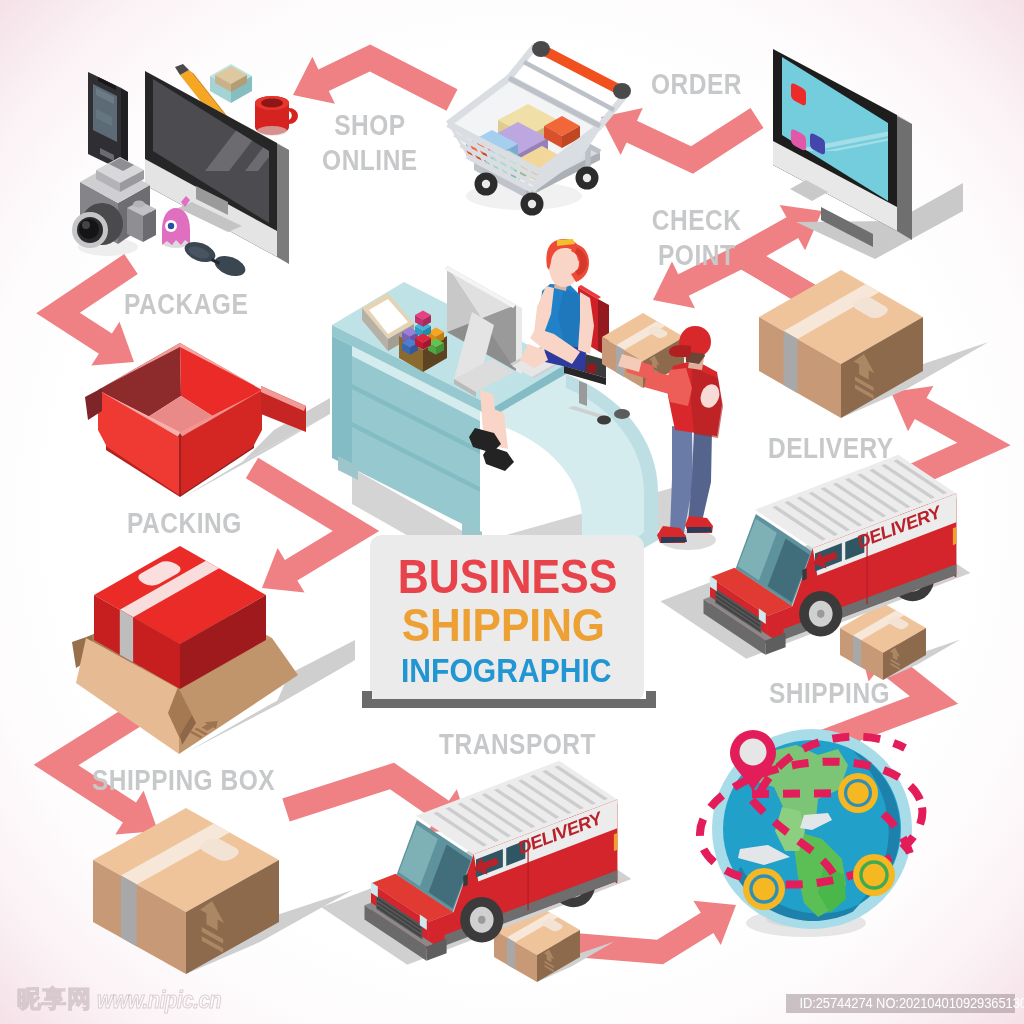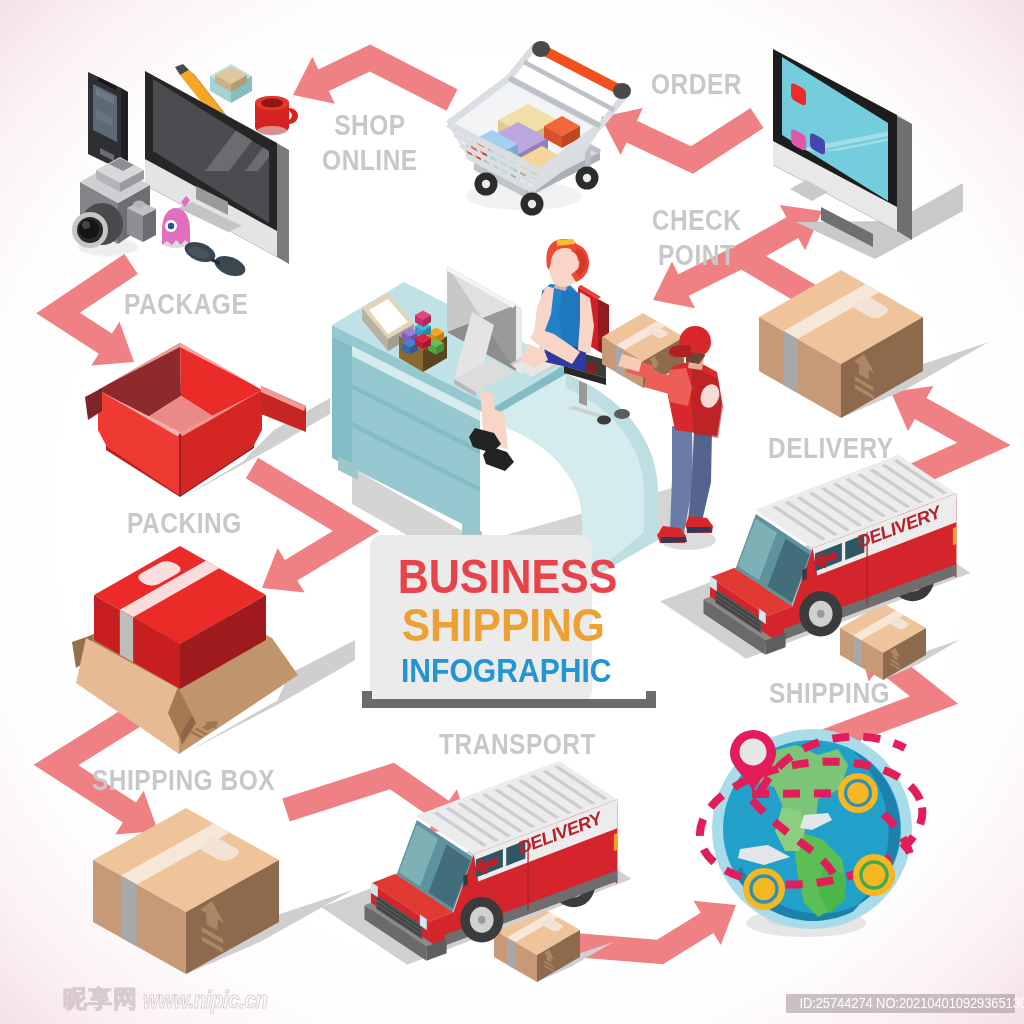--- a/index.html
+++ b/index.html
@@ -22,36 +22,36 @@
   .l-shop{left:315px;top:108px;text-align:center;width:130px;line-height:1.2;}
   .l-order{left:651px;top:69px;}
   .l-package{left:124px;top:289px;}
   .l-check{left:646px;top:203px;text-align:center;width:120px;line-height:1.2;}
   .l-delivery{left:768px;top:433px;}
   .l-packing{left:127px;top:508px;}
   .l-shipping{left:769px;top:678px;}
   .l-shipbox{left:92px;top:765px;}
   .l-transport{left:439px;top:729px;}
 
-  .title-card{position:absolute;left:370px;top:535px;width:222px;height:167px;
+  .title-card{position:absolute;left:370px;top:535px;width:274px;height:167px;
     background:#ebebeb;border-radius:12px;z-index:6;}
   .title-card > div{text-align:left;font-weight:bold;letter-spacing:0px;
     transform-origin:left top;}
   .t1{color:#e8424a;font-size:48px;line-height:48px;padding-top:18px;padding-left:31px;
       transform:scaleX(0.895);}
   .t2{color:#eda033;font-size:47px;line-height:48px;padding-left:35px;transform:scaleX(0.905);}
   .t3{color:#2196d3;font-size:34px;line-height:42px;padding-left:35px;transform:scaleX(0.885);}
   .card-stand{position:absolute;left:362px;top:699px;width:294px;height:9px;background:#6b6b6b;z-index:7;}
   .card-stand-l{position:absolute;left:362px;top:691px;width:10px;height:12px;background:#6b6b6b;z-index:7;}
   .card-stand-r{position:absolute;left:646px;top:691px;width:10px;height:12px;background:#6b6b6b;z-index:7;}
 
   .wm{position:absolute;left:17px;top:986px;display:flex;align-items:flex-end;gap:5px;z-index:20;}
   .wm-logo{font-size:24px;font-weight:bold;color:rgba(255,255,255,0.55);
     -webkit-text-stroke:1.1px rgba(186,166,172,0.55);letter-spacing:1px;line-height:26px;
-    font-family:"DejaVu Sans",sans-serif;margin-left:46px;}
+    font-family:"DejaVu Sans",sans-serif;}
   .wm-site{font-size:23px;font-style:italic;font-weight:bold;color:rgba(255,255,255,0.55);
     -webkit-text-stroke:1.1px rgba(186,166,172,0.5);letter-spacing:-0.4px;line-height:24px;
     transform:scaleX(0.88);transform-origin:left bottom;}
   .idbar{position:absolute;left:786px;top:994px;width:229px;height:19px;line-height:19px;
     background:rgba(132,114,118,0.42);color:#ffffff;font-size:14.4px;z-index:20;
     letter-spacing:-0.1px;text-align:center;box-sizing:border-box;white-space:nowrap;overflow:visible;}
   .idbar-inner{display:inline-block;transform:scaleX(0.90);white-space:nowrap;}
 </style>
 </head>
 <body>

